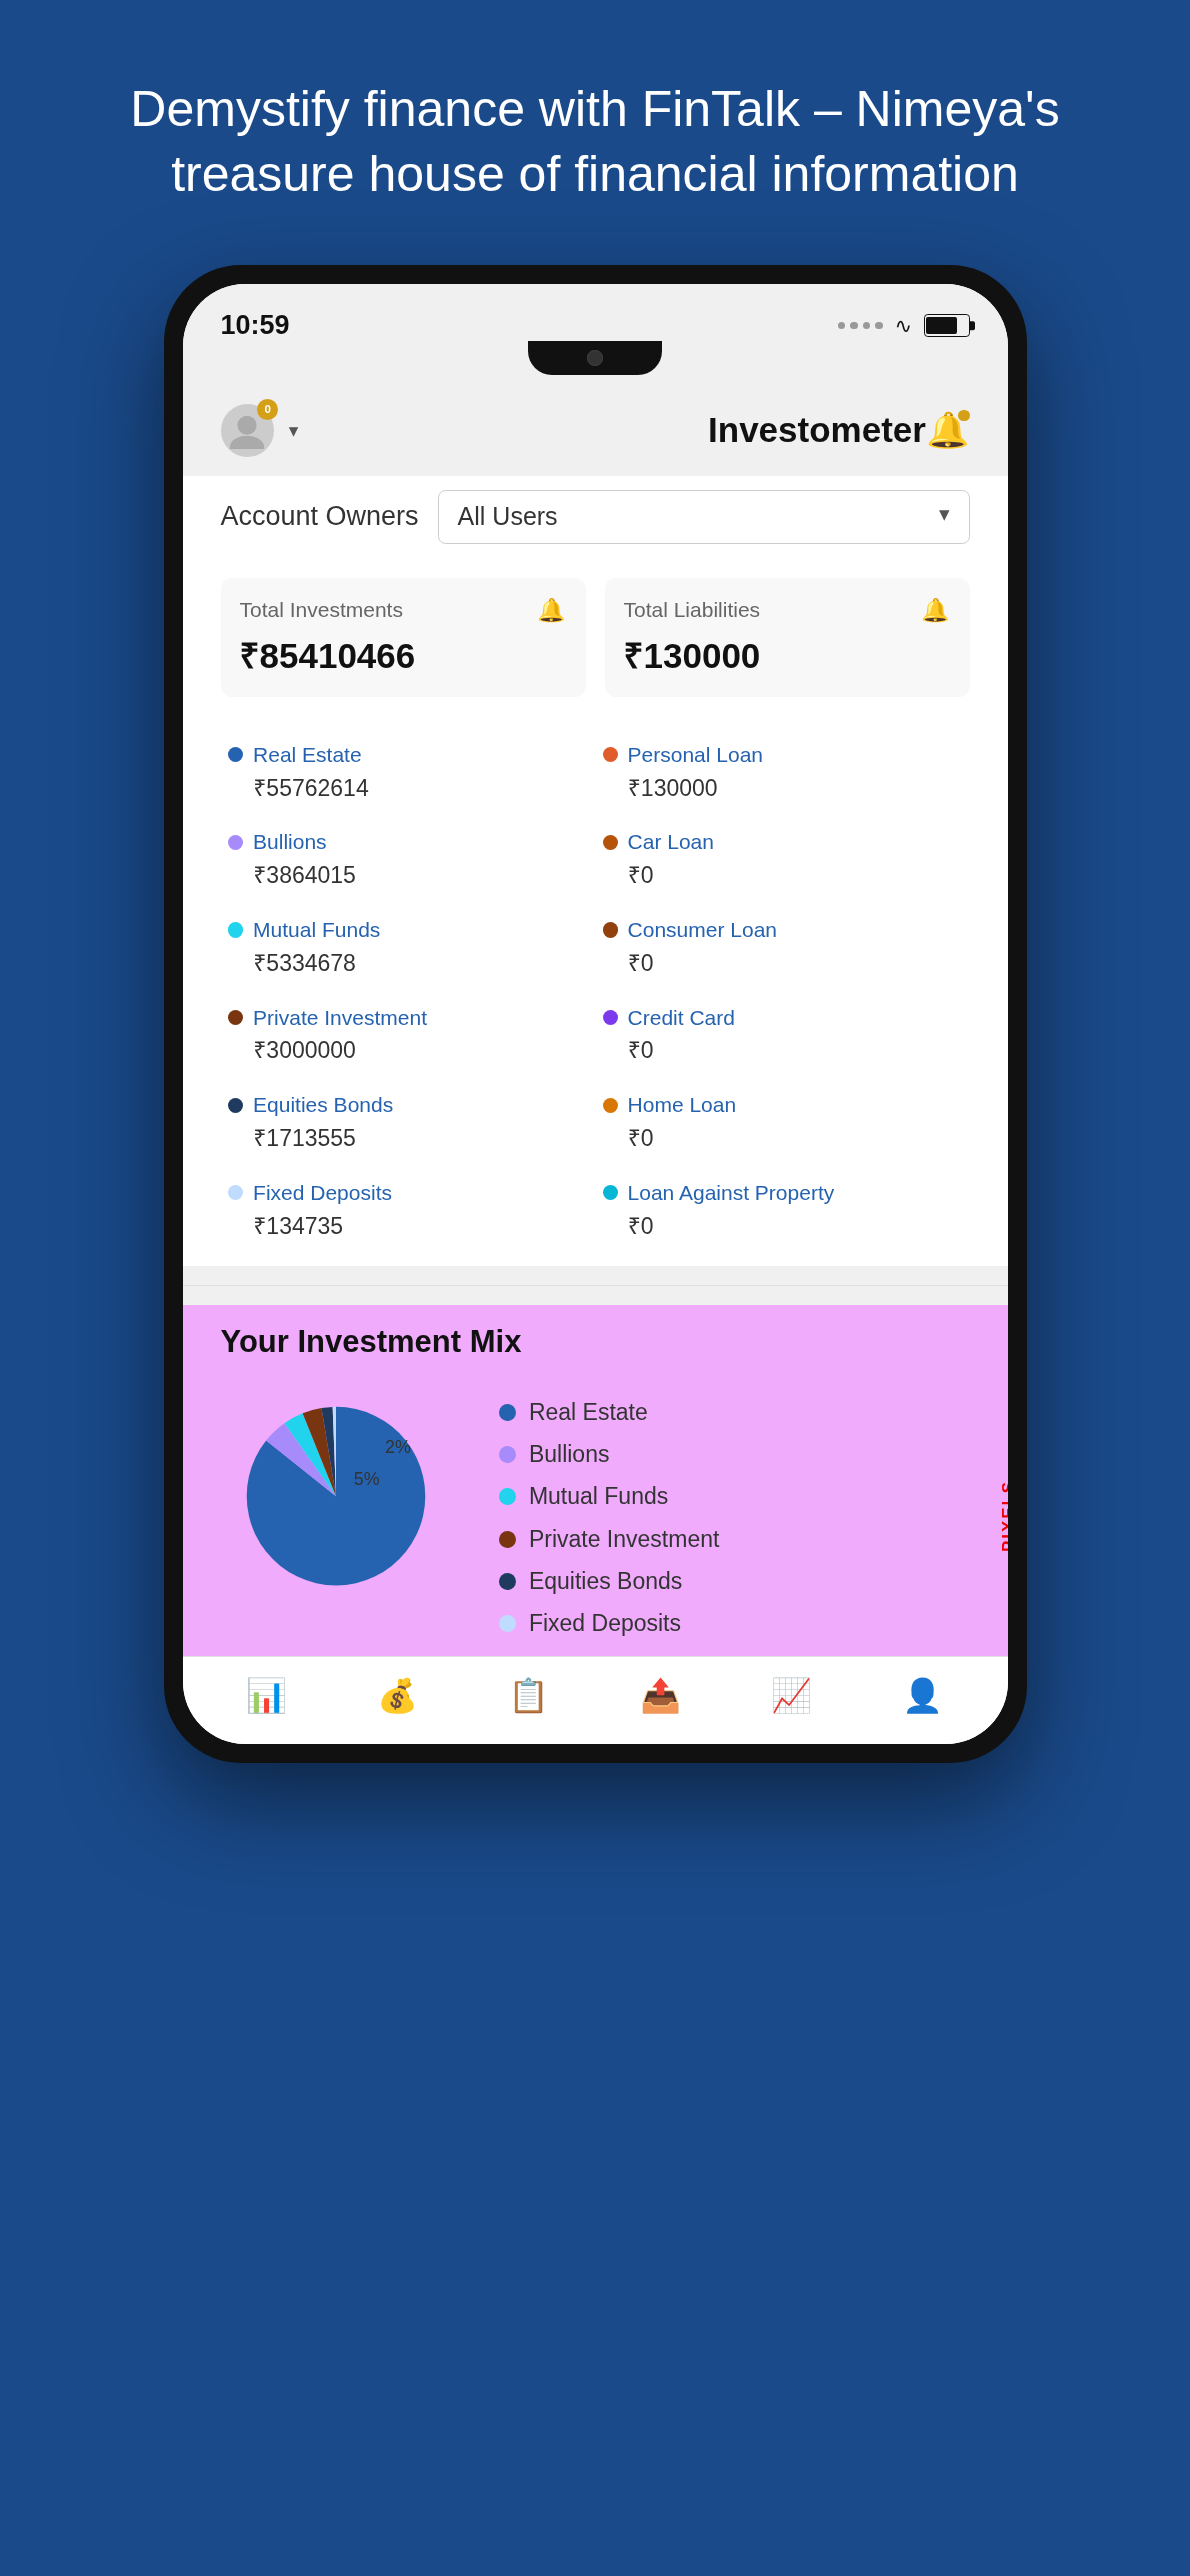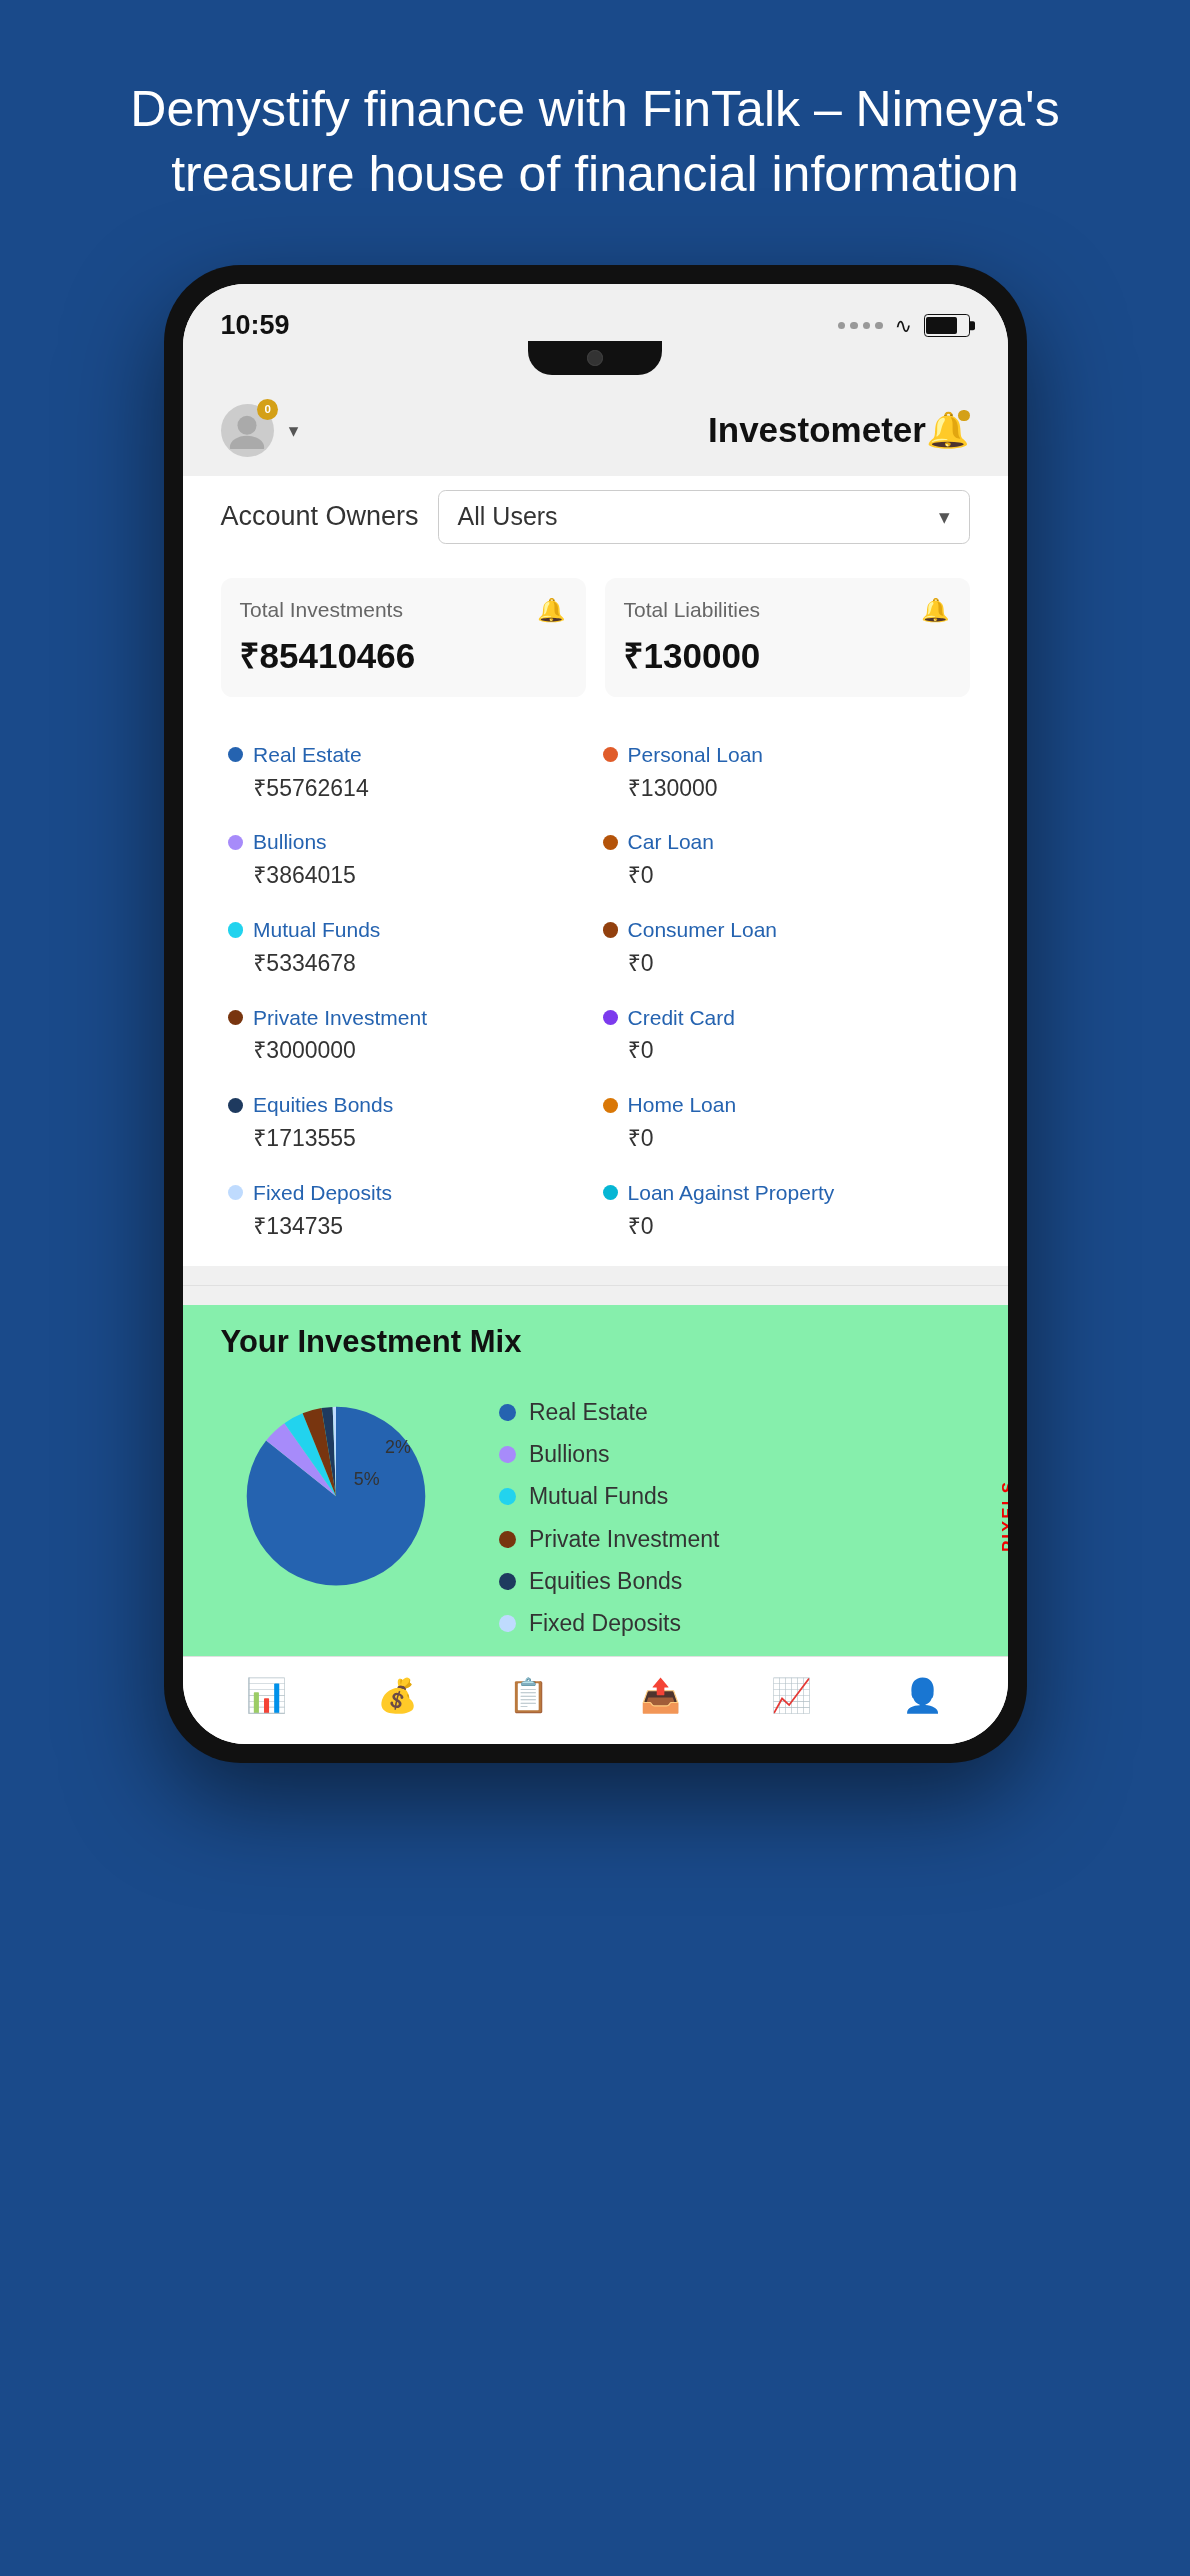--- a/index.html
+++ b/index.html
@@ -186,21 +186,20 @@
       color: #333;
       font-weight: 500;
     }
     .all-users-dropdown {
       flex: 1;
       border: 1.4px solid #ccc;
       border-radius: 7.7px;
       padding: 11.5px 19px;
       display: flex;
       justify-content: space-between;
-      align-items: center;
       background: white;
       cursor: pointer;
     }
     .all-users-text {
       font-size: 25px;
       color: #333;
     }
     .dropdown-arrow {
       font-size: 21px;
       color: #555;
@@ -273,21 +272,21 @@
       padding-left: 25px;
     }
     .divider {
       height: 1px;
       background: #e0e0e0;
       margin: 19px 0;
     }
     
     .investment-mix-section {
       padding: 19px 38px 19px;
-      background: #86efac;
+      background: #f0abfc;
     }
     .investment-mix-title {
       font-size: 31px;
       font-weight: 600;
       color: #111;
       margin-bottom: 29px;
     }
     .mix-content {
       display: flex;
       align-items: flex-start;

